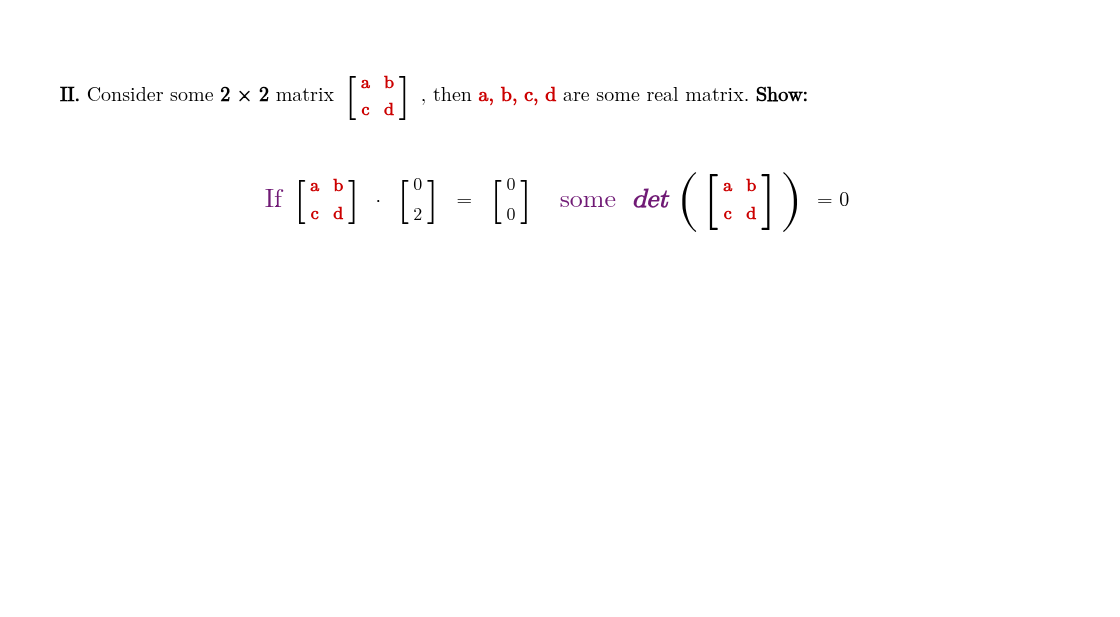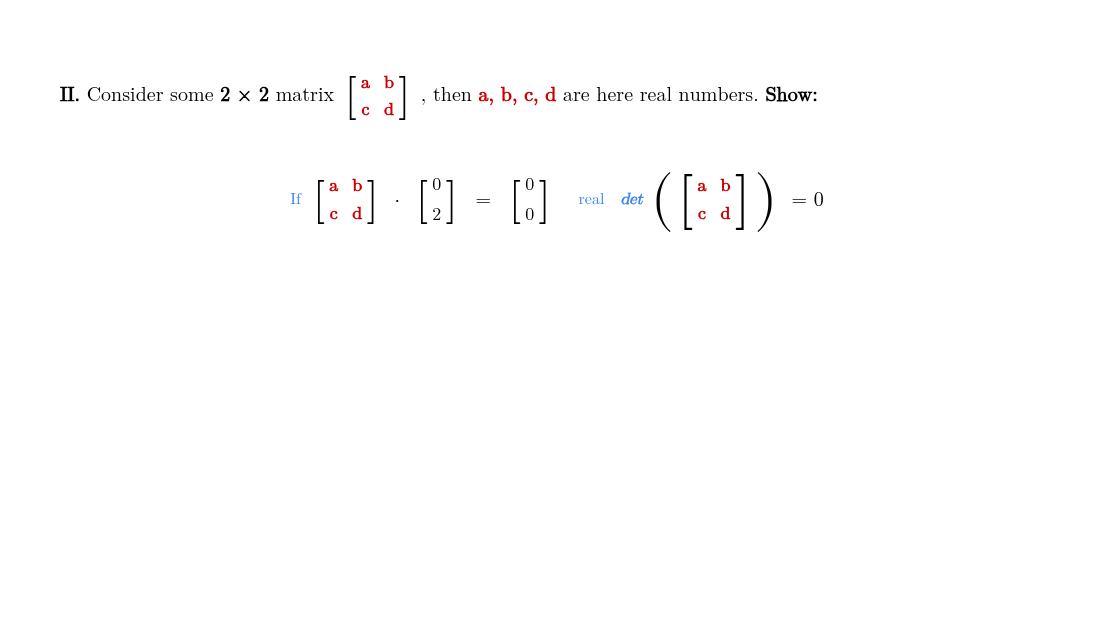--- a/index.html
+++ b/index.html
@@ -80,22 +80,22 @@
     .equation-line {
       display: flex;
       align-items: center;
       justify-content: center;
       margin-top: 50px;
       font-size: 20px;
       gap: 8px;
     }
 
     .math-text {
-      font-size: 16px;
-      color: #3b82f6;
+      font-size: 26px;
+      color: #701a75;
     }
 
     .equals-sign {
       font-size: 20px;
       margin: 0 6px;
     }
 
     .dot-product {
       font-size: 20px;
       margin: 0 4px;
@@ -156,21 +156,21 @@
       </span>
       <span class="bracket-right">]</span>
     </span>
 
     <span>,</span>
     <span> </span>
     <span>then</span>
     <span> </span>
     <span class="red"><span>a</span>, <span>b</span>, <span>c</span>, <span>d</span></span>
     <span> </span>
-    <span>are here real numbers.</span>
+    <span>are some real matrix.</span>
     <span> </span>
     <span class="bold">Show:</span>
   </div>
 
   <div class="equation-line">
 
     <span class="math-text">If</span>
 
     <span class="matrix-container">
       <span class="bracket-left">[</span>
@@ -198,21 +198,21 @@
 
     <span class="matrix-container">
       <span class="bracket-left">[</span>
       <span class="vector-grid">
         <span class="vector-cell">0</span>
         <span class="vector-cell">0</span>
       </span>
       <span class="bracket-right">]</span>
     </span>
 
-    <span class="math-text" style="margin-left:16px;">real</span>
+    <span class="math-text" style="margin-left:16px;">some</span>
 
     <span class="math-text bold" style="margin-left:8px;font-style:italic;">det</span>
 
     <span class="det-container">
       <span class="big-paren">(</span>
       <span class="matrix-container">
         <span class="bracket-tall-left">[</span>
         <span class="matrix-grid">
           <span class="matrix-cell red">a</span>
           <span class="matrix-cell red">b</span>

